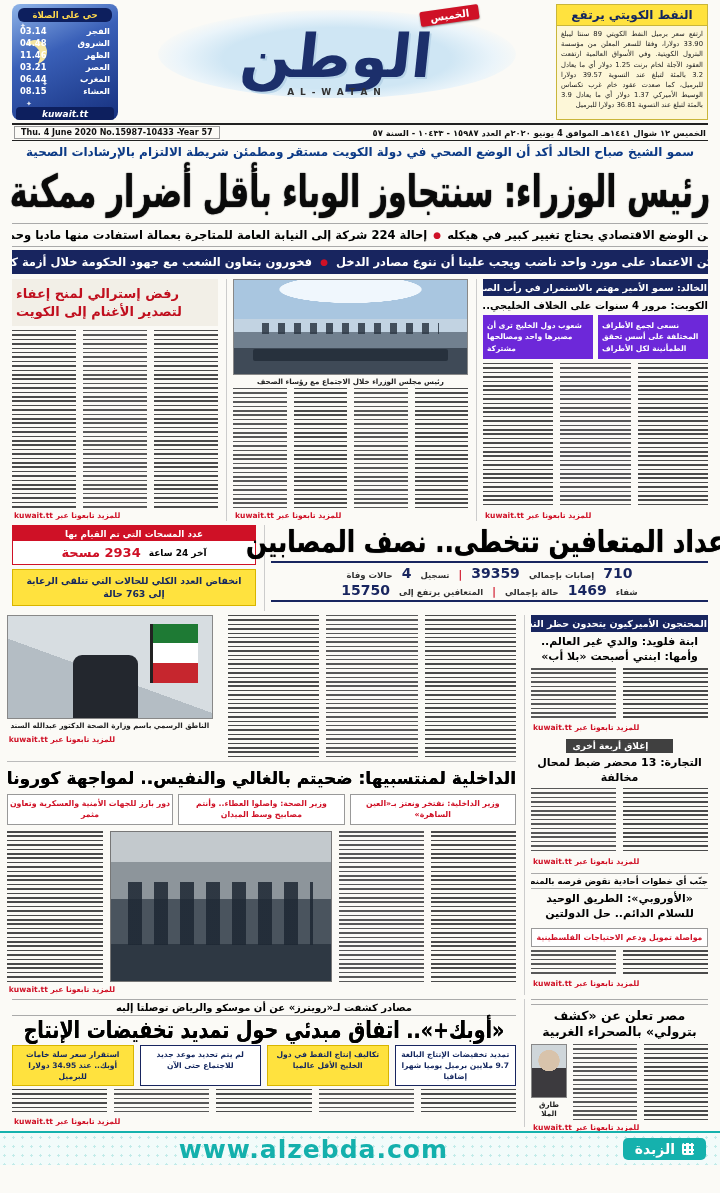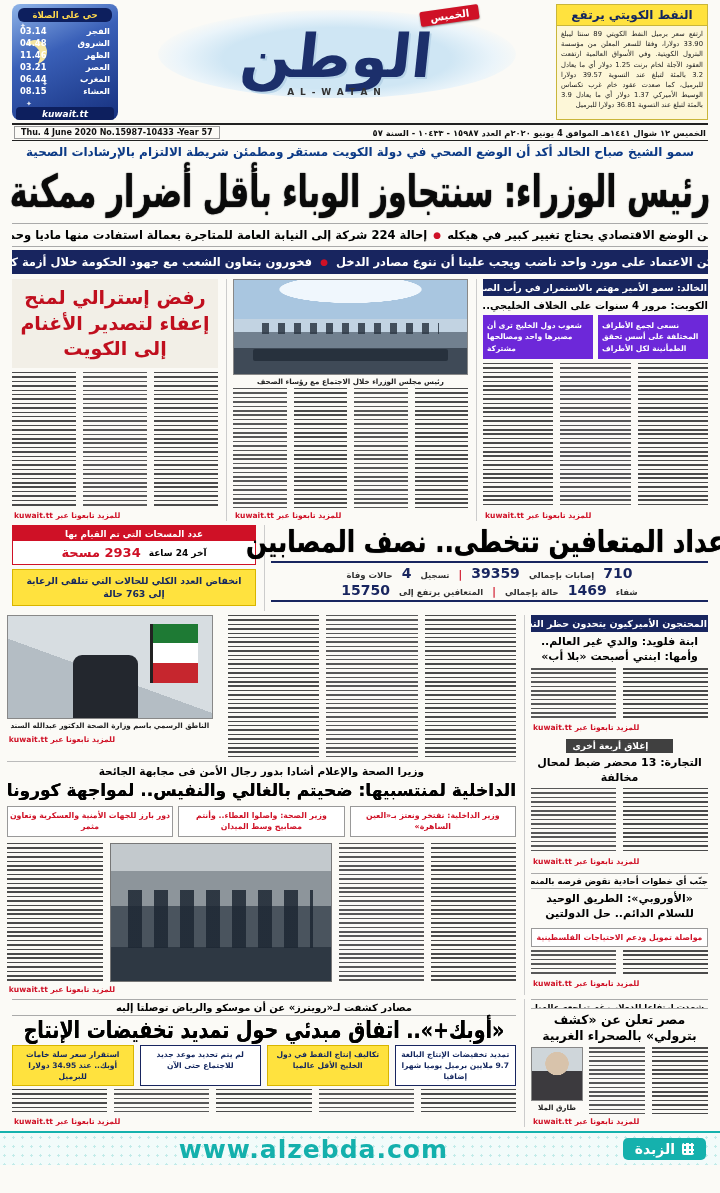--- a/index.html
+++ b/index.html
@@ -53,21 +53,21 @@
 .row-a{display:flex;gap:8px;margin-top:5px;height:242px}
 .col-khalid{width:232px;border-left:1px solid #ccc;padding-left:6px;display:flex;flex-direction:column}
 .khalid-headline{font-size:10px;font-weight:bold;text-align:center;padding:4px 0;white-space:nowrap;overflow:hidden}
 .quotes{display:flex;gap:5px;margin-bottom:4px}
 .quote{flex:1;background:#6d28d9;color:#fff;font-size:7.5px;font-weight:bold;text-align:left;padding:5px 4px;line-height:1.5}
 .col-lead{flex:1;display:flex;flex-direction:column;border-left:1px solid #ccc;padding-left:6px}
 .photo-hall{height:96px;border:1px solid #888;position:relative;background:radial-gradient(ellipse 55% 26% at 50% 10%,#f0f7fd 0 55%,transparent 56%),linear-gradient(180deg,#a9c6e0 0 42%,#c2d3e2 42% 55%,#71808f 55% 72%,#3f4a57 72% 100%)}
 .photo-hall::before{content:"";position:absolute;left:12%;right:12%;top:46%;height:11%;background:repeating-linear-gradient(90deg,#2c3744 0 7px,transparent 7px 16px);opacity:.85}
 .photo-hall::after{content:"";position:absolute;left:8%;right:8%;bottom:14%;height:13%;background:#27313d;border-radius:2px}
 .col-sheep{width:206px;display:flex;flex-direction:column}
-.sheep-headline{background:#f2efe7;color:#c00f1e;font-size:19px;font-weight:bold;text-align:center;line-height:1.35;padding:6px 4px;margin-bottom:4px}
+.sheep-headline{background:#f2efe7;color:#c00f1e;font-size:13px;font-weight:bold;text-align:left;line-height:1.35;padding:6px 4px;margin-bottom:4px}
 
 
 .row-b{display:flex;gap:8px;margin-top:4px;height:86px}
 .rec-main{flex:1;display:flex;flex-direction:column;border-left:1px solid #ccc;padding-left:6px}
 .rec-kicker{font-size:10.5px;font-weight:bold;text-align:center;color:#111;white-space:nowrap;overflow:hidden}
 .rec-headline{height:32px;display:flex;align-items:center;justify-content:center}
 .rec-headline span{font-size:22px;font-weight:bold;white-space:nowrap;transform:scale(1.12,1.35);text-shadow:0 0 .6px #000}
 .stats{border-top:2px solid #18255f;border-bottom:2px solid #18255f;margin-top:4px;padding:2px 0;display:flex;flex-direction:column;gap:1px}
 .stat-row{display:flex;justify-content:center;align-items:baseline;gap:9px}
 .stat-num{font-size:14px;font-weight:bold;color:#18255f}
@@ -100,21 +100,21 @@
 .photo-police{width:222px;border:1px solid #777;position:relative;background:linear-gradient(180deg,#c3c9cd 0 20%,#8d959b 20% 45%,#4a545e 45% 75%,#2e3843 75%)}
 .photo-police::before{content:"";position:absolute;left:8%;right:8%;top:34%;height:42%;background:repeating-linear-gradient(90deg,#1d2733 0 14px,transparent 14px 26px);opacity:.85}
 .int-sidecol{width:96px;display:flex}
 
 
 .row-d{display:flex;gap:8px;margin-top:4px;height:128px}
 .egypt-col{width:184px;border-left:1px solid #ccc;padding-left:6px;display:flex;flex-direction:column}
 .egy-kicker{font-size:8.5px;font-weight:bold;text-align:center;border-top:1px solid #aaa;border-bottom:1px solid #aaa;padding:2px 0;white-space:nowrap;overflow:hidden}
 .egy-headline{font-size:12.5px;font-weight:bold;text-align:center;line-height:1.3;padding:3px 0}
 .egy-body{display:flex;gap:6px;flex:1}
-.portrait-block{width:52px;display:flex;flex-direction:column}
+.portrait-block{width:36px;display:flex;flex-direction:column}
 .photo-portrait{height:54px;border:1px solid #888;background:radial-gradient(circle at 50% 30%,#d8c3ab 0 26%,transparent 27%),linear-gradient(180deg,#cfd6da 0 45%,#3c3a3e 45%)}
 .opec-col{flex:1;display:flex;flex-direction:column}
 .opec-kicker{font-size:10px;font-weight:bold;text-align:center;border-top:1px solid #aaa;border-bottom:1px solid #aaa;padding:2px 0;white-space:nowrap;overflow:hidden}
 .opec-headline{height:26px;display:flex;align-items:center;justify-content:center}
 .opec-headline span{font-size:19px;font-weight:bold;white-space:nowrap;transform:scale(1,1.25);text-shadow:0 0 .5px #000}
 .opec-boxes{display:flex;gap:6px;margin:3px 0}
 .obox{flex:1;font-size:7.6px;font-weight:bold;text-align:center;line-height:1.45;padding:3px 2px;color:#13265e}
 .ybox{background:#ffe23e;border:1px solid #d8b500}
 .bbox{background:#fff;border:1.5px solid #18255f}
 
@@ -312,21 +312,20 @@
             <div class="fx"></div>
           </div>
         <div class="podium-block">
           <div class="photo-podium"></div>
           <div class="caption">الناطق الرسمي باسم وزارة الصحة الدكتور عبدالله السند</div>
           <div class="more"><span>للمزيد تابعونا عبر</span> <b>kuwait.tt</b></div>
         </div>
       </div>
 
       <section class="interior">
-        <div class="int-kicker">وزيرا الصحة والإعلام أشادا بدور رجال الأمن في مجابهة الجائحة</div>
         <div class="int-headline">الداخلية لمنتسبيها: ضحيتم بالغالي والنفيس.. لمواجهة كورونا</div>
         <div class="redboxes">
           <div class="redbox">وزير الداخلية: نفتخر ونعتز بـ«العين الساهرة»</div>
           <div class="redbox">وزير الصحة: واصلوا العطاء.. وأنتم مصابيح وسط الميدان</div>
           <div class="redbox">دور بارز للجهات الأمنية والعسكرية وتعاون مثمر</div>
         </div>
         <div class="int-body">
           <div class="fcols grow">
               <div class="fx"></div>
               <div class="fx"></div>

